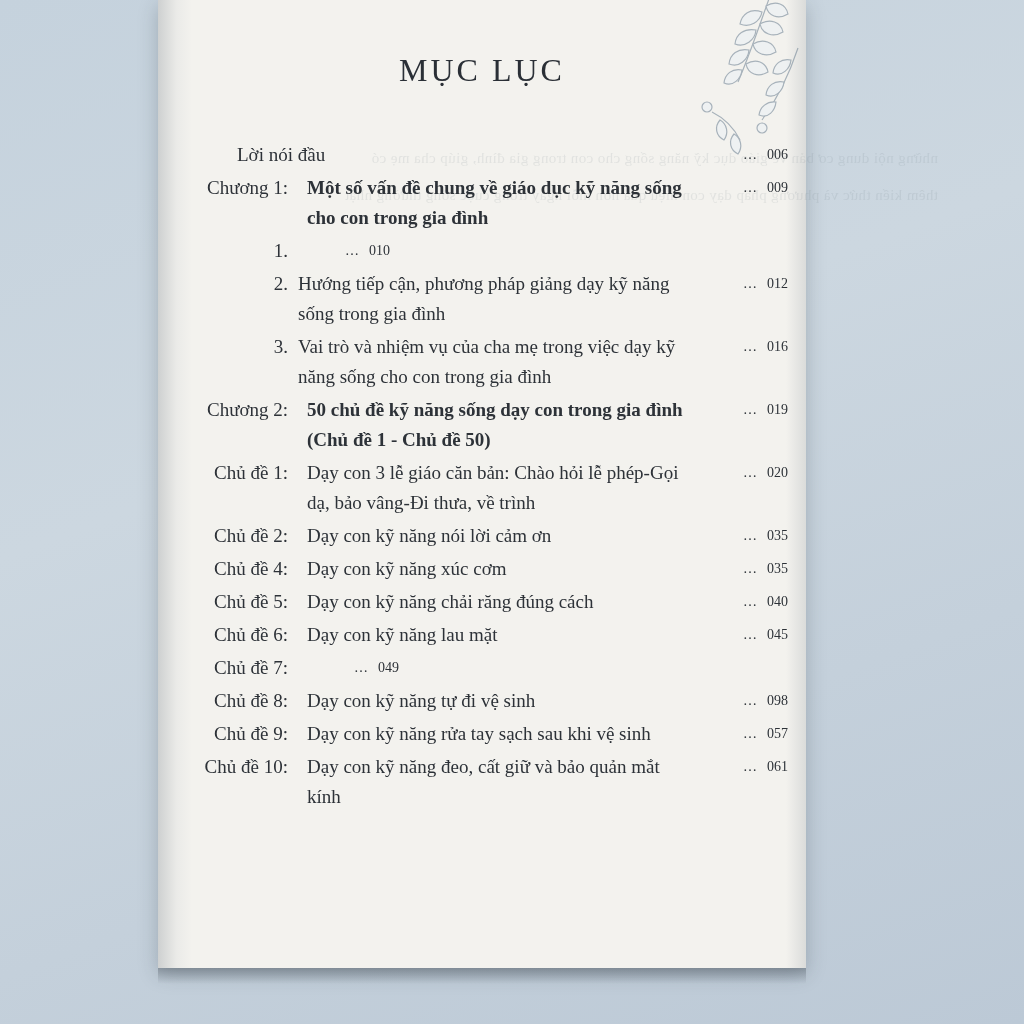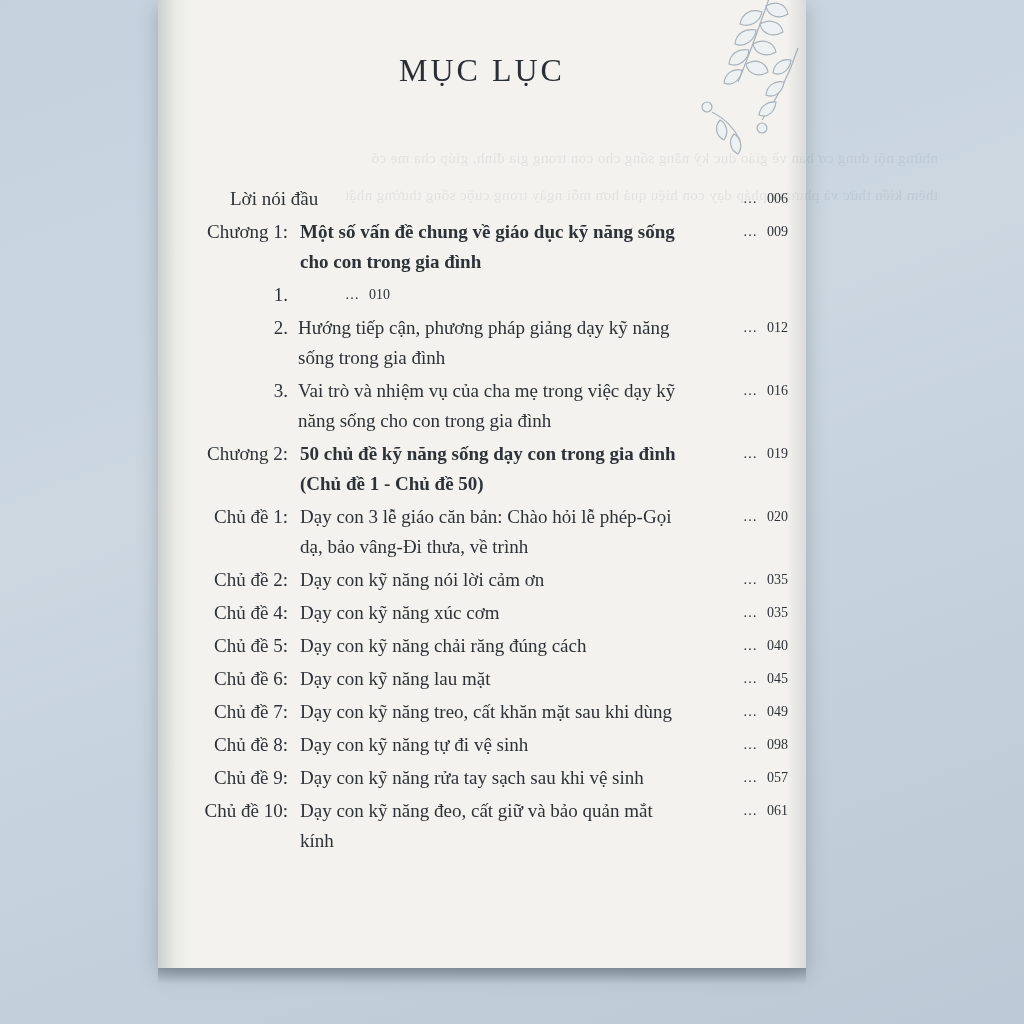--- a/index.html
+++ b/index.html
@@ -81,37 +81,36 @@
     font-size: 32px;
     letter-spacing: 3px;
     color: #2a2f36;
     font-family: "Liberation Serif", serif;
   }
   .toc {
     position: absolute;
     top: 140px;
     left: 0;
     width: 648px;
-    margin-top: 44px;
   }
   .row {
     position: relative;
     display: flex;
     align-items: flex-start;
     margin-bottom: 3px;
     padding: 0 18px 0 12px;
     color: #2d3238;
   }
   .lbl {
     flex: 0 0 auto;
     text-align: right;
     font-size: 19px;
     line-height: 30px;
     white-space: nowrap;
-    padding-right: 12px;
+    padding-right: 19px;
     color: #2d3238;
   }
   .lbl.w-chuong { width: 118px; }
   .lbl.w-chude  { width: 118px; }
   .lbl.w-num    { width: 118px; padding-right: 10px; }
   .lbl.w-none   { width: 48px; }
   .txt {
     flex: 1 1 auto;
     font-size: 19px;
     line-height: 30px;
@@ -237,21 +236,20 @@
       </div>
 
       <div class="row">
         <div class="lbl w-chude">Chủ đề 6:</div>
         <div class="txt">Dạy con kỹ năng lau mặt</div>
         <div class="pg"><span class="dots">…</span><span>045</span></div>
       </div>
 
       <div class="row">
         <div class="lbl w-chude">Chủ đề 7:</div>
-        <div class="txt">Dạy con kỹ năng treo, cất khăn mặt sau khi dùng</div>
         <div class="pg"><span class="dots">…</span><span>049</span></div>
       </div>
 
       <div class="row">
         <div class="lbl w-chude">Chủ đề 8:</div>
         <div class="txt">Dạy con kỹ năng tự đi vệ sinh</div>
         <div class="pg"><span class="dots">…</span><span>098</span></div>
       </div>
 
       <div class="row">

